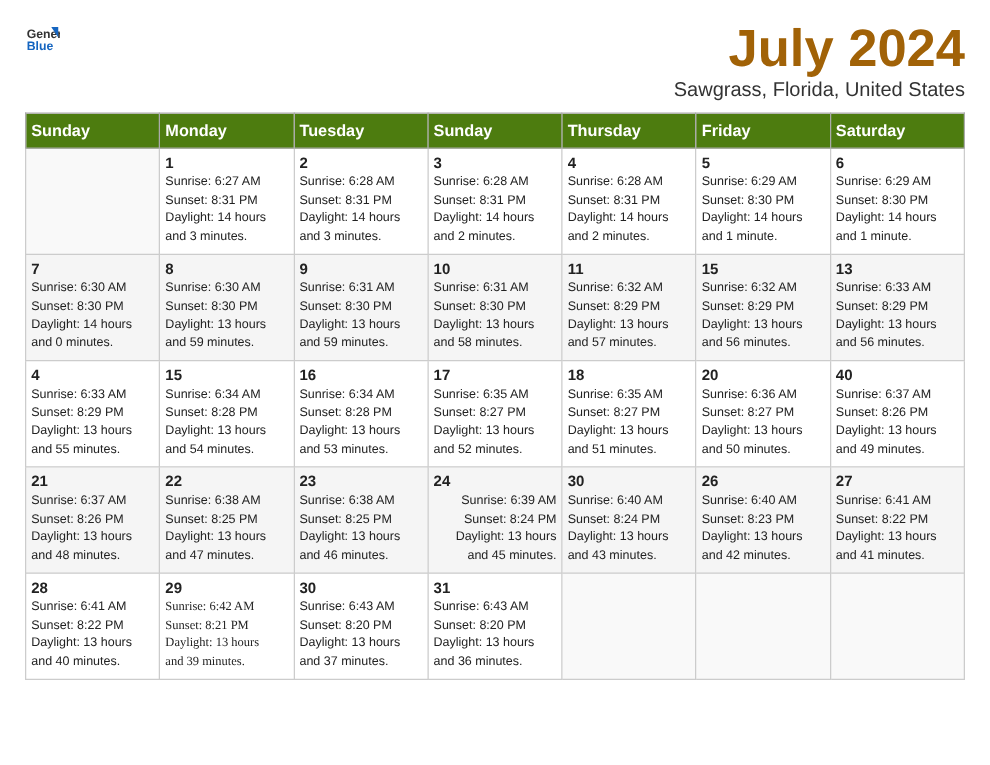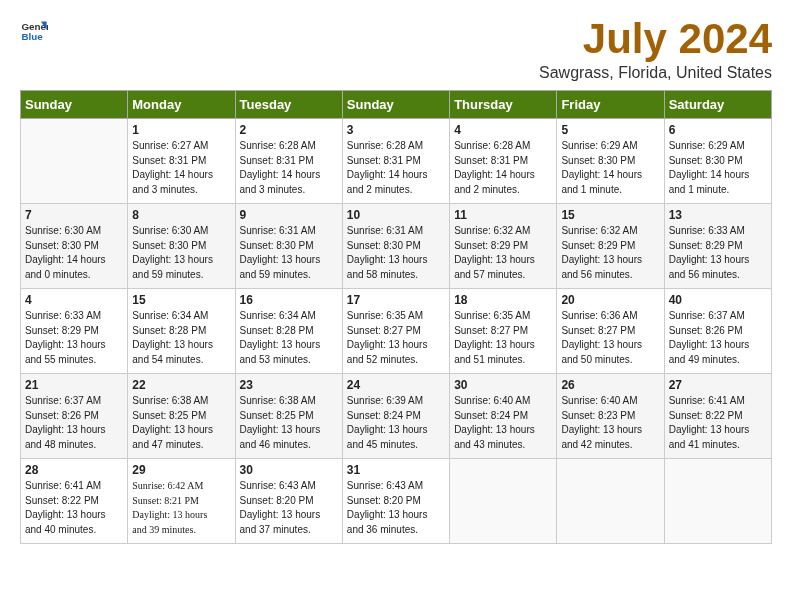--- a/index.html
+++ b/index.html
@@ -274,21 +274,21 @@
         </td>
         <td>
           <span class="day-number">23</span>
           <div class="cell-content" style="white-space: pre-line;">Sunrise: 6:38 AM
 Sunset: 8:25 PM
 Daylight: 13 hours
 and 46 minutes.</div>
         </td>
         <td>
           <span class="day-number">24</span>
-          <div class="cell-content" style="white-space: pre-line;">Sunrise: 6:39 AM
+          <div class="cell-content" style="white-space: pre-line; text-align: right;">Sunrise: 6:39 AM
 Sunset: 8:24 PM
 Daylight: 13 hours
 and 45 minutes.</div>
         </td>
         <td>
           <span class="day-number">30</span>
           <div class="cell-content" style="white-space: pre-line;">Sunrise: 6:40 AM
 Sunset: 8:24 PM
 Daylight: 13 hours
 and 43 minutes.</div>

